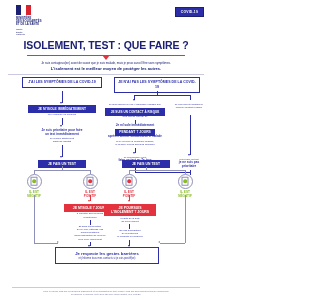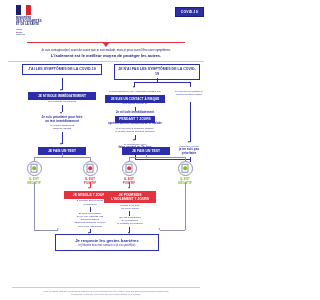--- a/index.html
+++ b/index.html
@@ -300,20 +300,21 @@
 DES SOLIDARITÉS
 ET DE LA SANTÉ</div>
       <div class="logo-motto">Liberté
 Égalité
 Fraternité</div>
     </div>
     <div class="covid-badge">COVID-19</div>
   </div>
 
   <div class="title-zone">
+    <div class="main-title">ISOLEMENT, TEST : QUE FAIRE ?</div>
     <div class="title-rule"></div>
     <div class="subtitle">Je suis contagieux(se) avant de savoir que je suis malade, mais je peux aussi l'être sans symptômes.</div>
     <div class="subtitle subtitle-strong">L'isolement est le meilleur moyen de protéger les autres.</div>
     <div class="top-sep"></div>
   </div>
 
   <div class="flow">
 
     <div class="node box-outline" style="left:22px; top:2px; width:80px;">J'AI LES SYMPTÔMES
 DE LA COVID-19</div>

